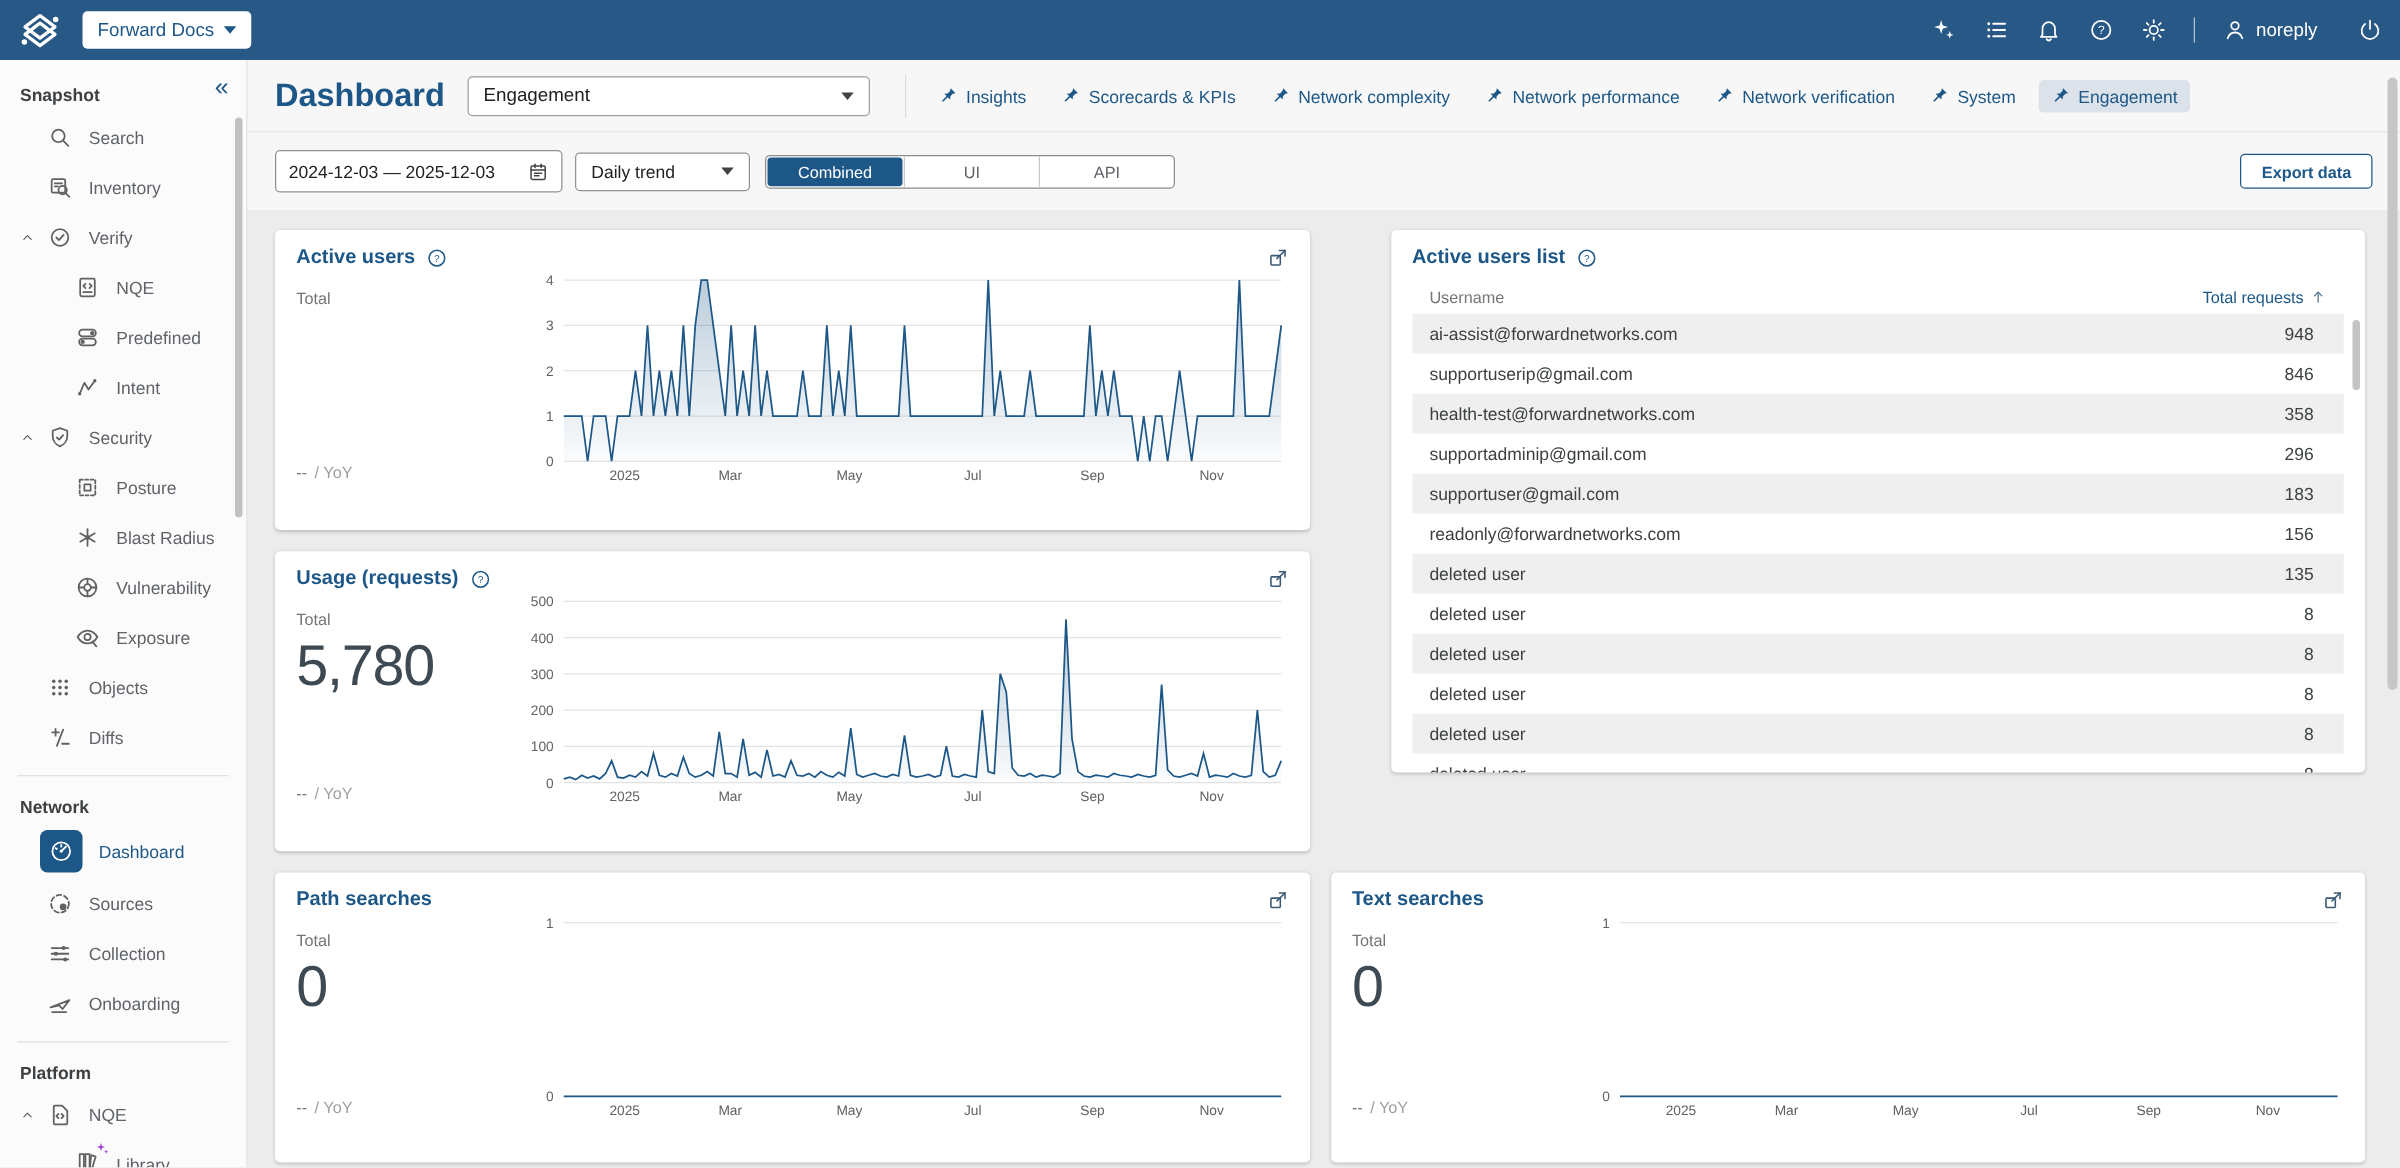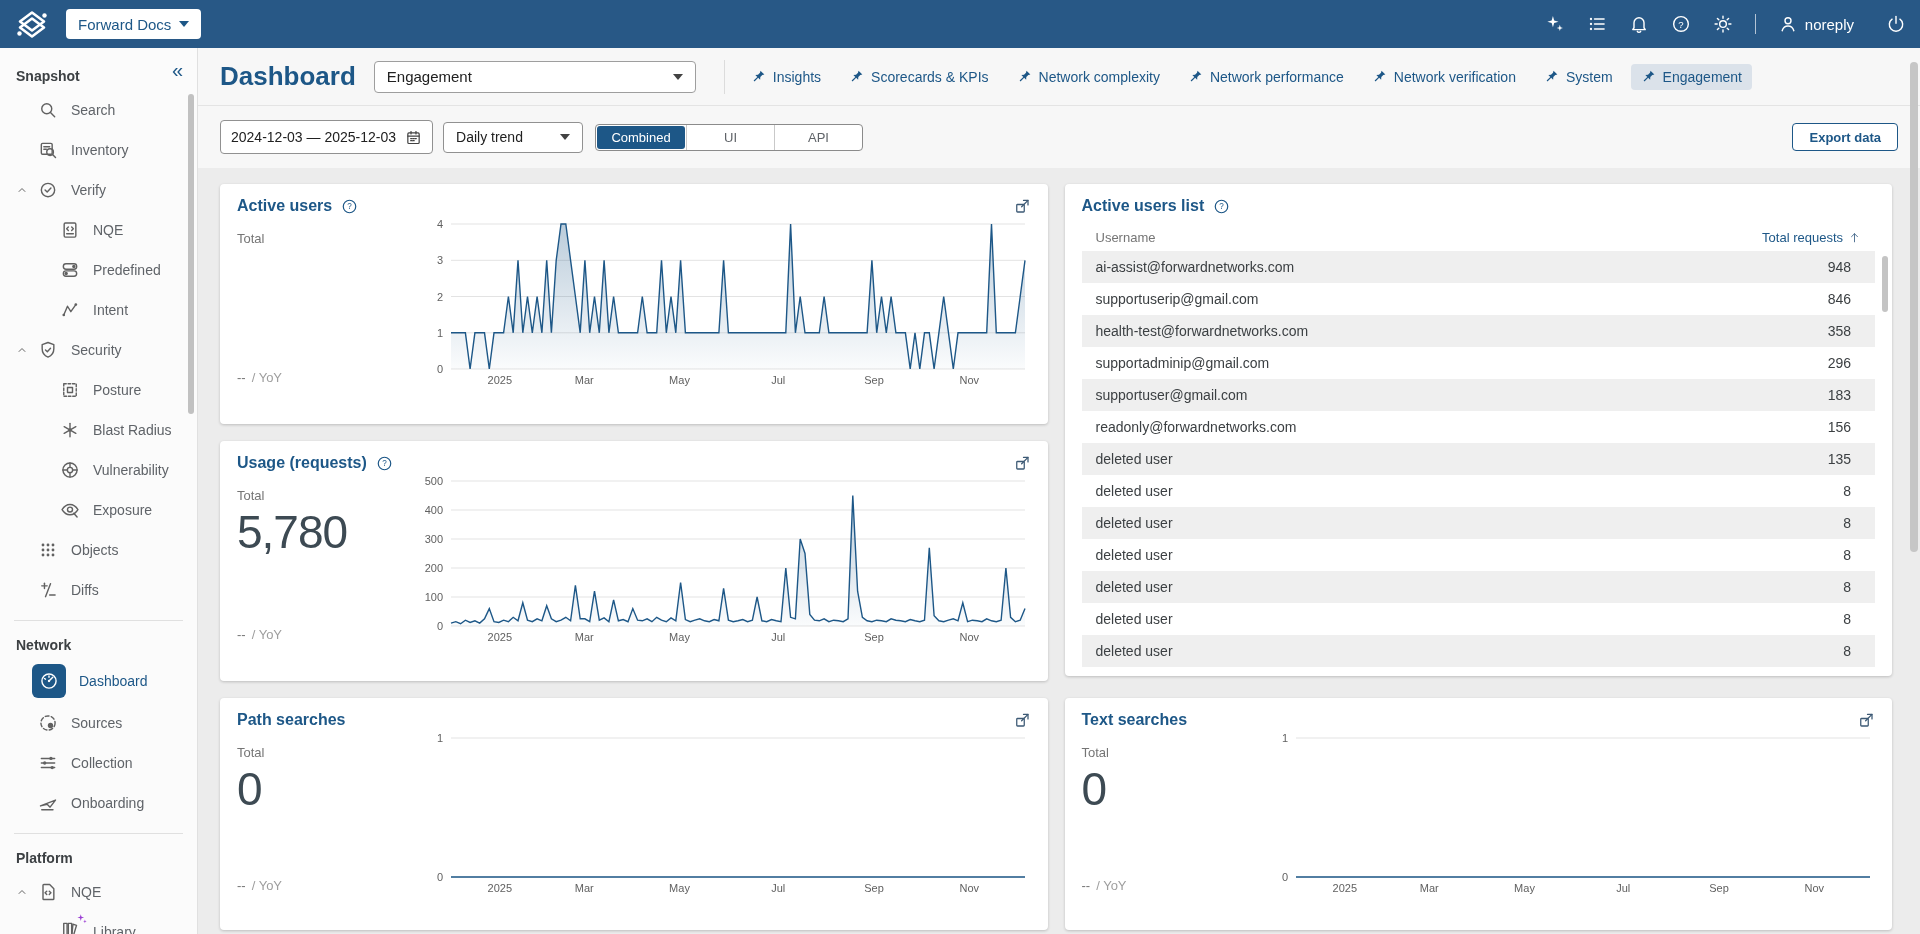--- a/index.html
+++ b/index.html
@@ -47,35 +47,35 @@
                  display:flex; align-items:center; justify-content:space-between; padding:0 12px; font-size:15px; color:#212121; cursor:pointer; }
   .dash-select .caret { border-top-color:#424242; }
   .head-sep { width:1px; height:34px; background:#dcdcdc; margin:0 16px 0 28px; }
   .tabs { display:flex; align-items:center; gap:8px; }
   .tab { display:flex; align-items:center; gap:7px; padding:5px 10px; font-size:14px; font-weight:500; color:#1d5787; border-radius:4px; cursor:pointer; white-space:nowrap; }
   .tab.selected { background:#dbe2ea; }
   .pin { width:15px; height:15px; color:#1d5787; flex:none; }
 
   .filter-row { height:62px; background:#f7f7f7; display:flex; align-items:center; padding:0 22px; gap:10px; }
   .f-box { height:31px; background:#fff; border:1px solid #919191; border-radius:4px; display:flex; align-items:center; font-size:14px; color:#212121; cursor:pointer; }
-  .date-box { padding:16px 10px; gap:9px; }
+  .date-box { padding:16px 10px; gap:26px; }
   .cal-ico { width:17px; height:17px; color:#424242; }
   .trend-box { width:140px; justify-content:space-between; padding:0 12px; }
   .trend-box .caret { border-top-color:#424242; }
   .seg { display:flex; height:27px; border:1px solid #8b8b8b; border-radius:4px; overflow:hidden; background:#fff; margin-left:2px; }
-  .seg-btn { width:88px; display:flex; align-items:center; justify-content:center; font-size:13px; color:#5f6368; cursor:pointer; border-left:1px solid #c9c9c9; }
+  .seg-btn { width:108px; display:flex; align-items:center; justify-content:center; font-size:13px; color:#5f6368; cursor:pointer; border-left:1px solid #c9c9c9; }
   .seg-btn:first-child { border-left:none; }
   .seg-btn.on { background:#1d5787; color:#fff; border-radius:3px; margin:1px; border-left:none; font-weight:500; }
   .export-btn { margin-left:auto; height:28px; padding:0 16px; background:#fff; border:1px solid #1d5787; color:#1d5787;
                 border-radius:4px; font-size:13px; font-weight:700; cursor:pointer; }
 
   
   .cards { padding:16px 28px 0 22px; display:grid; grid-template-columns:1fr 1fr; gap:17px; background:#ececec; }
   .card { background:#fff; border-radius:4px; box-shadow:0 1px 3px rgba(0,0,0,.2); padding:13px 17px; position:relative; overflow:hidden; }
-  .h240 { height:240px; } .h492 { height:492px; grid-row:1 / span 2; grid-column:2; } .h232 { height:232px; }
+  .h240 { height:240px; } .h492 { height:434px; grid-row:1 / span 2; grid-column:2;margin-left:48px; } .h232 { height:232px; }
   .card-head { display:flex; align-items:center; gap:9px; }
   .card-title { font-size:16px; font-weight:700; color:#1d5787; }
   .help-ico { width:17px; height:17px; color:#1d5787; cursor:pointer; }
   .expand-ico { margin-left:auto; width:18px; height:18px; color:#3d5a75; cursor:pointer; }
   .card-body { display:flex; margin-top:2px; }
   .stats { width:178px; flex:none; display:flex; flex-direction:column; padding-top:14px; }
   .total-label { font-size:13px; color:#757575; }
   .total-value { font-size:46px; color:#3d4a53; margin-top:2px; letter-spacing:-1px; }
   .yoy { margin-top:auto; font-size:13px; color:#9e9e9e; padding-bottom:4px; }
   .yoy .dashes { color:#757575; margin-right:6px; }

